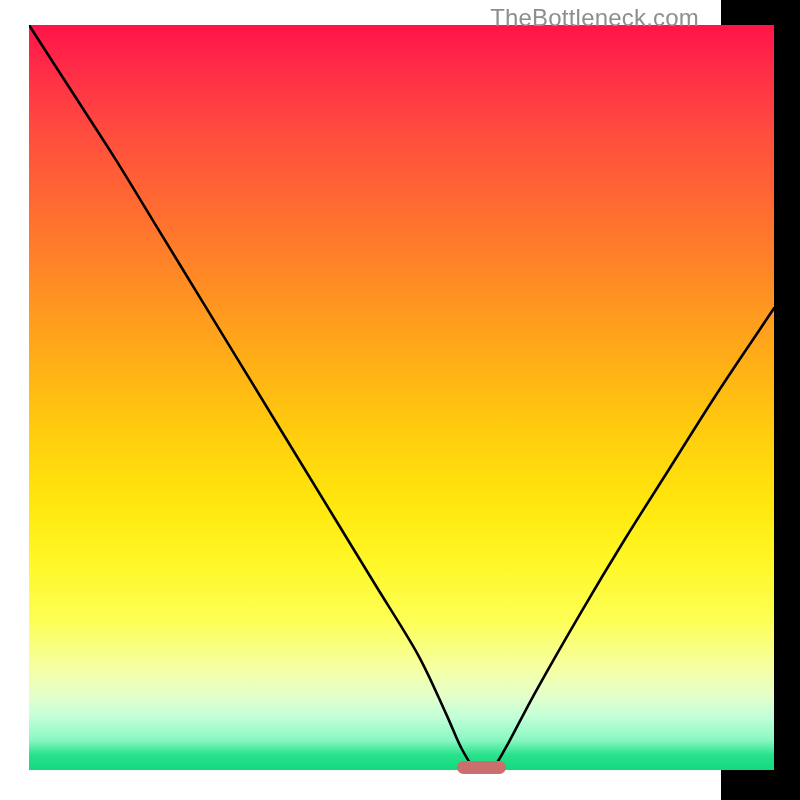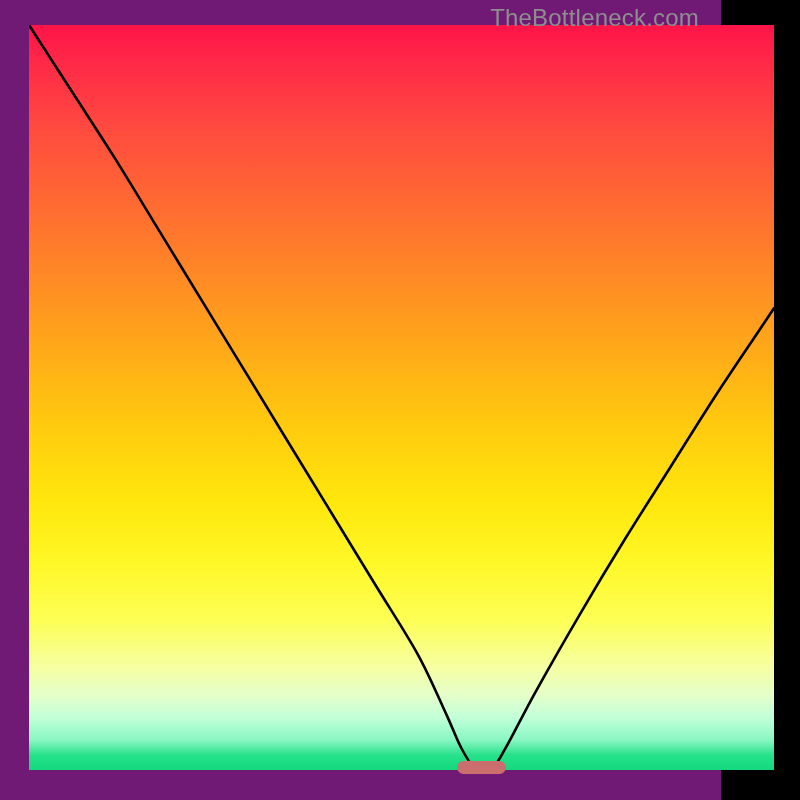--- a/index.html
+++ b/index.html
@@ -8,21 +8,21 @@
     width: 800px;
     height: 800px;
     overflow: hidden;
     background: #000;
     font-family: Arial, Helvetica, sans-serif;
   }
   .frame {
     position: relative;
     width: 721px;
     height: 800px;
-    background: #701a75;
+    background: #ffffff;
   }
   .plot {
     position: absolute;
     left: 29px;
     top: 25px;
     width: 745px;
     height: 745px;
     
     background: linear-gradient(to bottom,
       #ff1449 0%,

